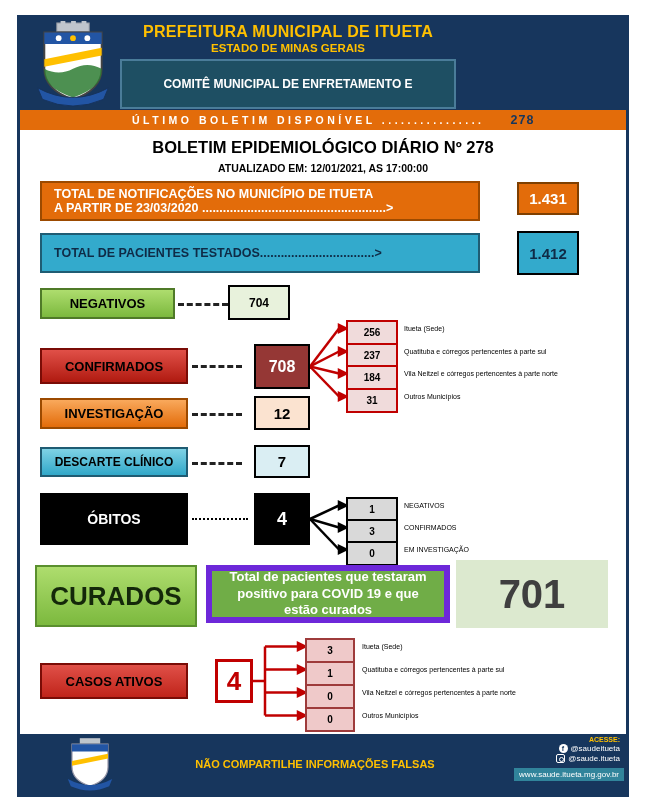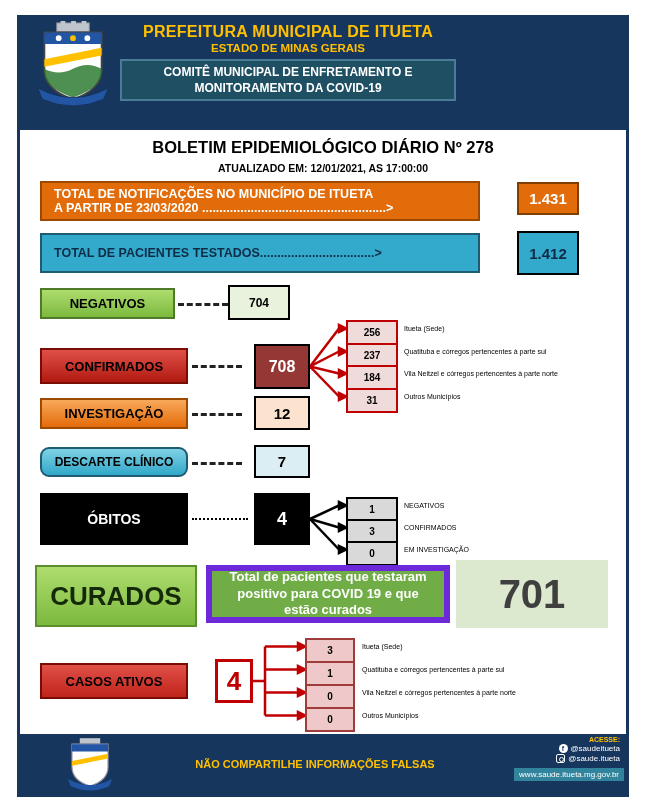--- a/index.html
+++ b/index.html
@@ -8,21 +8,21 @@
   .page { position:absolute; left:17px; top:15px; width:612px; height:782px;
           background:#ffffff; border:3px solid #17365D; overflow:hidden; }
 
   
   .header { position:absolute; left:0; top:0; width:100%; height:112px; background:#17365D; }
   .coat { position:absolute; left:8px; top:3px; width:90px; height:86px; }
   .header-center { position:absolute; left:100px; top:5px; width:336px; text-align:center; }
   .h-title { color:#FFC000; font-weight:bold; font-size:16px; letter-spacing:.3px; }
   .h-sub   { color:#FFC000; font-weight:bold; font-size:11.5px; margin-top:1px; }
   .committee { margin-top:5px; background:#1e4f63; border:2px solid #4a7c99;
-               padding:3px 2px; color:#ffffff; font-weight:bold; font-size:12px; line-height:1.35; }
+               padding:15px 2px; color:#ffffff; font-weight:bold; font-size:12px; line-height:1.35; }
   .vigilancia { position:absolute; right:4px; top:6px; width:114px; text-align:center; }
   .vig-l1 { color:#A9D08E; font-weight:bold; font-style:italic; font-size:11.5px; margin-top:-2px;}
   .vig-l2 { color:#FFC000; font-weight:bold; font-size:9px; }
   .boletim-strip { position:absolute; left:0; bottom:0; width:100%; height:20px; background:#E36C0A;
                    display:flex; align-items:center; padding-left:112px; }
   .strip-label { color:#ffffff; font-weight:bold; font-size:10.5px; letter-spacing:3.5px; }
   .strip-num { color:#17365D; font-weight:bold; font-size:12.5px; margin-left:26px; letter-spacing:1px;}
 
   
   .b-title { position:absolute; left:0; top:120px; width:100%; text-align:center;
@@ -47,21 +47,21 @@
   
   .stat-label { position:absolute; display:flex; align-items:center; justify-content:center;
                 font-weight:bold; color:#000; border:2px solid rgba(0,0,0,.4); }
   .sl-green  { left:20px; top:270px; width:135px; height:31px; font-size:13px;
                background:linear-gradient(#AEDD6E,#7CB93E); border-color:#4F7A28; }
   .sl-red    { left:20px; top:330px; width:148px; height:36px; font-size:13px;
                background:linear-gradient(#E05048,#B01A10); border-color:#7A0C06; }
   .sl-orange2{ left:20px; top:380px; width:148px; height:31px; font-size:13px;
                background:linear-gradient(#F9A95C,#E36C0A); border-color:#9C4A00; }
   .sl-cyan2  { left:20px; top:429px; width:148px; height:30px; font-size:12px;
-               background:linear-gradient(#7FD2E5,#31A8C9); border-color:#1F5C73;border-radius:9px; }
+               background:linear-gradient(#7FD2E5,#31A8C9); border-color:#1F5C73; }
   .sl-black  { left:20px; top:475px; width:148px; height:52px; font-size:14px;
                background:#000; color:#fff; border-color:#000; }
   .sl-casos  { left:20px; top:645px; width:148px; height:36px; font-size:13px;
                background:linear-gradient(#E05048,#C0241A); border-color:#7A0C06; }
 
   .num-box { position:absolute; display:flex; align-items:center; justify-content:center;
              font-weight:bold; border:2px solid #000; color:#000; }
   .nb-704 { left:208px; top:267px; width:62px; height:35px; background:#E8F2DC; font-size:12px; }
   .nb-708 { left:234px; top:326px; width:56px; height:45px; background:#953735; color:#fff; font-size:16px; }
   .nb-12  { left:234px; top:378px; width:56px; height:34px; background:#FBE3D0; font-size:15px; }
@@ -132,22 +132,25 @@
       <circle cx="60" cy="18" r="3" fill="#fff"></circle>
       <path d="M15 40 l60 -12 v8 l-60 12 z" fill="#FFC000"></path>
       <path d="M15 50 q15 8 30 0 q15 -8 30 0 v2 q0 18 -30 28 q-30 -10 -30 -28 z" fill="#2E7D32" opacity="0.85"></path>
       <path d="M8 70 q37 20 74 0 l-5 12 q-32 14 -64 0 z" fill="#2255A4" stroke="#16325c"></path>
     </svg>
     <div class="header-center">
       <div class="h-title">PREFEITURA MUNICIPAL DE ITUETA</div>
       <div class="h-sub">ESTADO DE MINAS GERAIS</div>
       <div class="committee">
         <div>COMITÊ MUNICIPAL DE ENFRETAMENTO E</div>
-        <div>MONITORAMENTO DA COVID-19</div>
       </div>
+    </div>
+    <div class="boletim-strip">
+      <span class="strip-label">ÚLTIMO BOLETIM DISPONÍVEL ................</span>
+      <span class="strip-num">278</span>
     </div>
   </div>
 
   <div class="b-title">BOLETIM EPIDEMIOLÓGICO DIÁRIO Nº 278</div>
   <div class="b-updated">ATUALIZADO EM: 12/01/2021, AS 17:00:00</div>
 
   <div class="bar bar-orange">
     <div>TOTAL DE NOTIFICAÇÕES NO MUNICÍPIO DE ITUETA</div>
     <div>A PARTIR DE 23/03/2020 .....................................................&gt;</div>
   </div>

